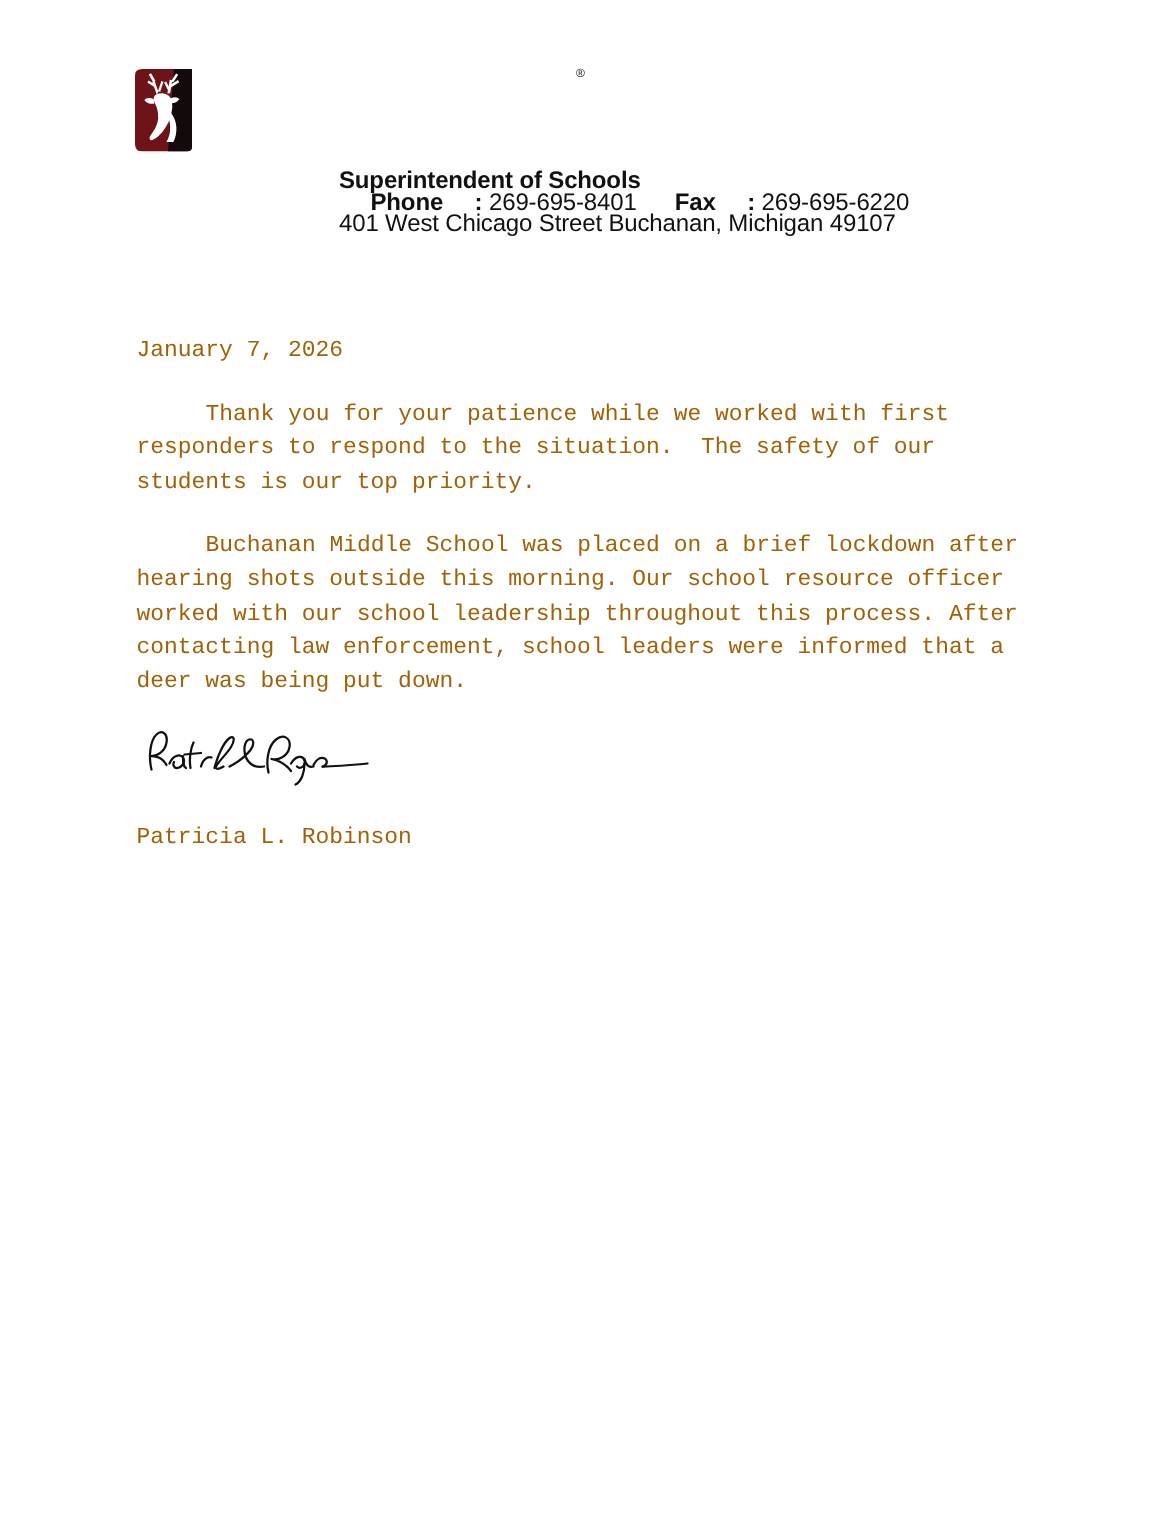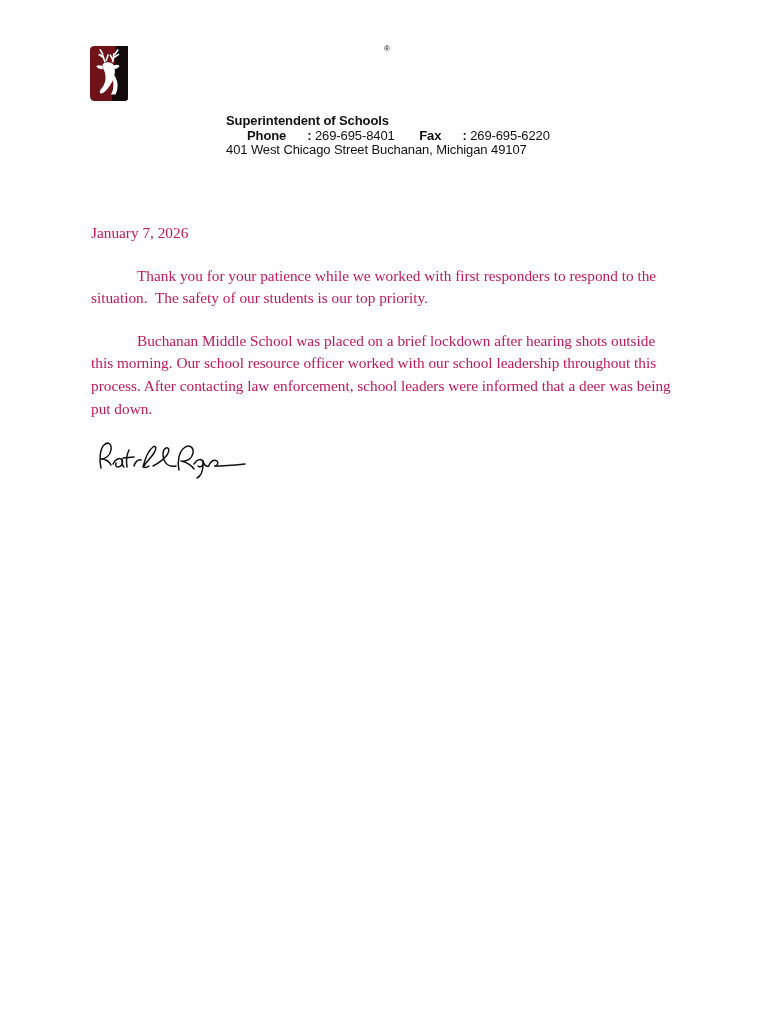--- a/index.html
+++ b/index.html
@@ -60,37 +60,38 @@
     font-size: 8px;
     line-height: 8px;
     color: #111111;
   }
 
   .contact-block {
     position: absolute;
     left: 140px;
     top: 72px;
     font-family: "Liberation Sans", "DejaVu Sans", sans-serif;
-    font-size: 13px;
+    font-size: 16px;
     line-height: 14.5px;
     color: #111111;
     letter-spacing: -0.1px;
   }
   .contact-block .line { white-space: nowrap; }
   .contact-block .b { font-weight: bold; padding-left: 21px; }
 
   
   .letter-body {
     position: absolute;
     left: 91px;
     top: 222px;
     width: 588px;
     font-size: 15.3px;
     line-height: 22.6px;
-    color: #be185d;
+    color: #a16207;
+    font-family: Liberation Mono, monospace;
   }
 
   .date-line { margin: 0; }
 
   .salutation { margin: 28px 0 0 0; }
 
   .para {
     margin: 20px 0 0 0;
     text-indent: 46px;
     text-align: left;
@@ -215,15 +216,16 @@
           <path d="M112,27 C113,31 115,33 118,32"></path>
           <path d="M118,31 C120,27 123,25 126,27 C128,29 126,32 124,32"></path>
 
           <path d="M112,30 C112,36 110,42 106,44"></path>
 
           <path d="M124,32 C134,32 144,31 154,30"></path>
         </g>
       </svg>
     </div>
 
+    <p class="sign-name">Patricia L. Robinson</p>
   </div>
 
 </div>
 
 </body></html>

